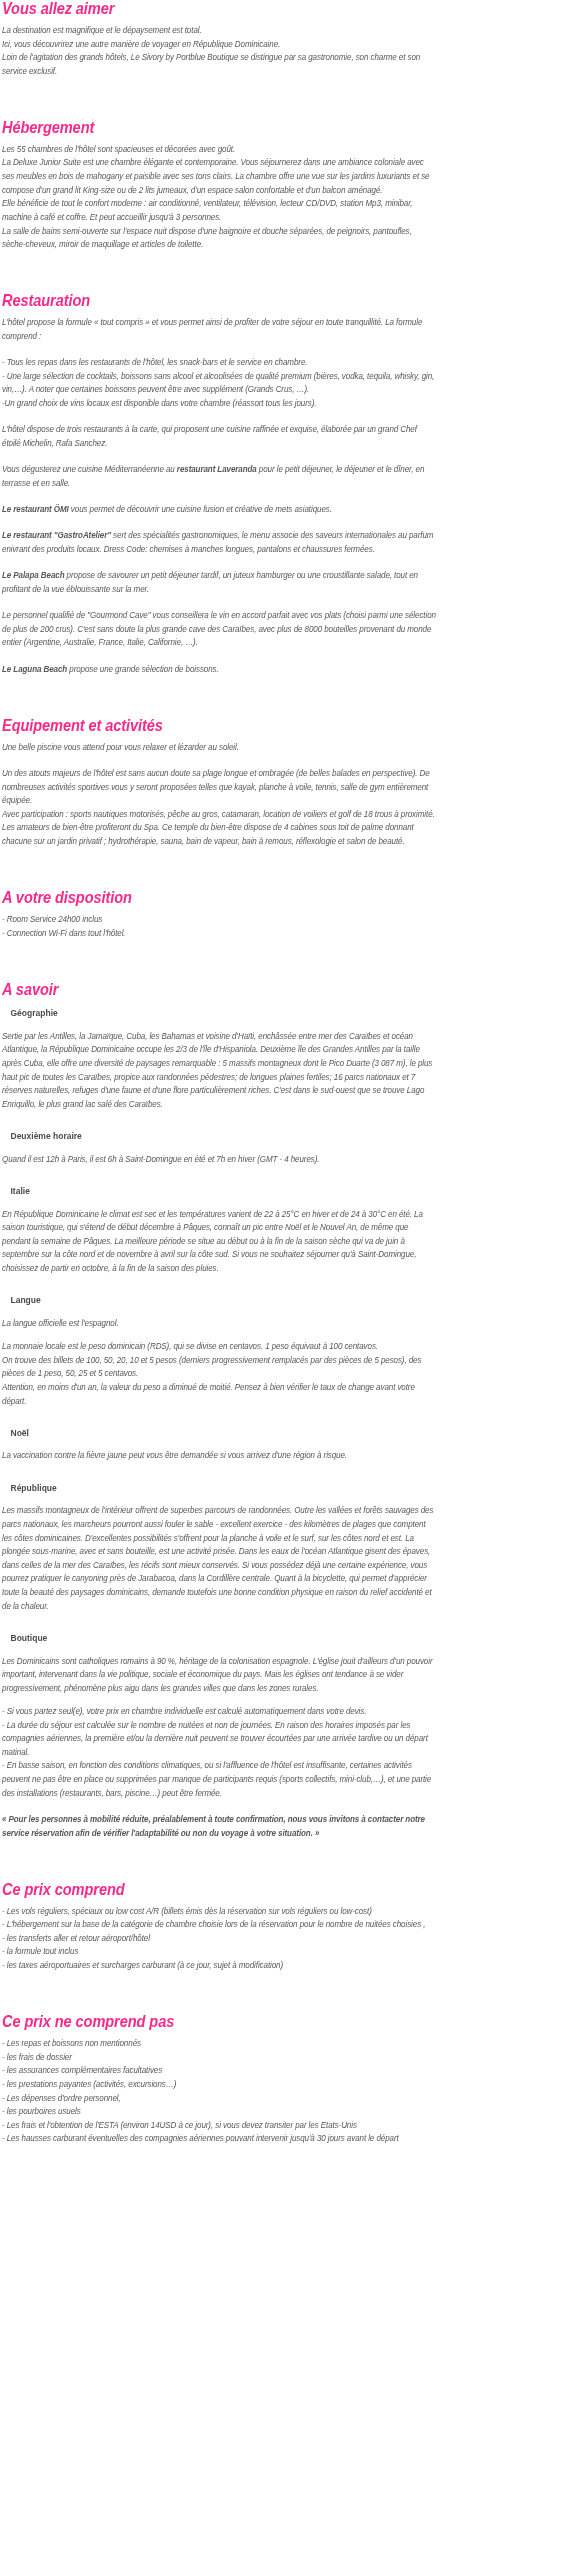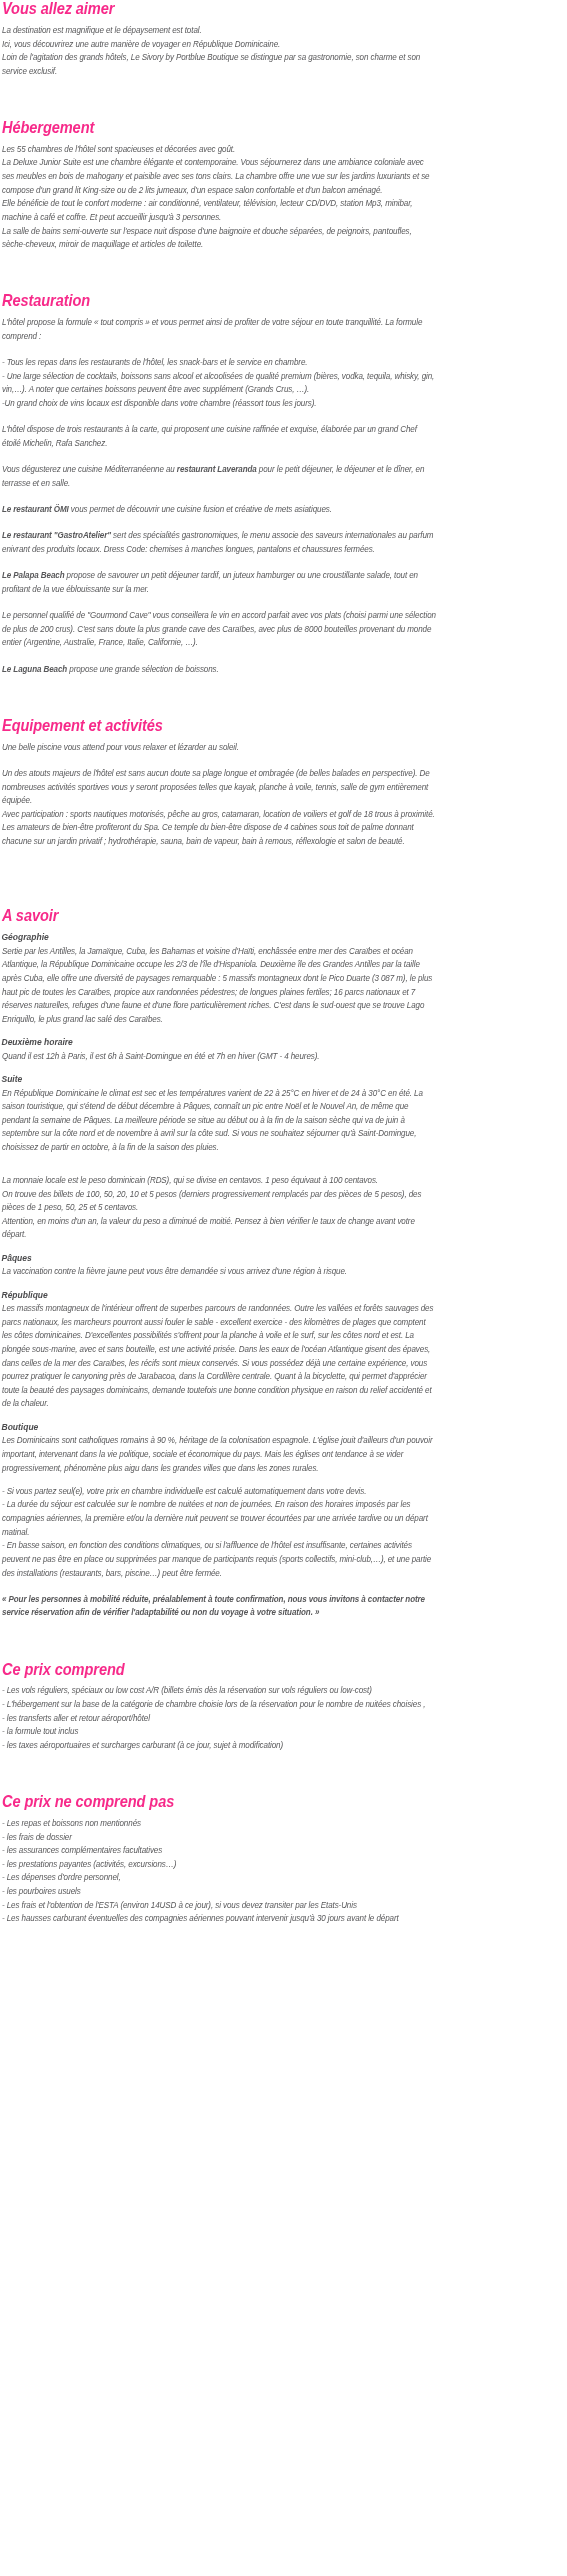--- a/index.html
+++ b/index.html
@@ -52,23 +52,22 @@
   .line {
     display: block;
   }
   b, strong {
     font-weight: bold;
     font-style: italic;
   }
   .sub-head {
     font-size: 8.5px;
     font-weight: bold;
-    font-style: italic;
     color: #4b4b4d;
-    margin: 0;
+    margin: 9px;
     line-height: 1.6;
   }
   .bold-para {
     font-weight: bold;
   }
   .spacer-sm { height: 9.7px; }
   .spacer-md { height: 18px; }
   .list-lines .line { display: block; }
 </style>
 </head>
@@ -150,57 +149,68 @@
     </div>
     <div class="body-text para-gap">
       <span class="line">Un des atouts majeurs de l'hôtel est sans aucun doute sa plage longue et ombragée (de belles balades en perspective). De nombreuses activités sportives vous y seront proposées telles que kayak, planche à voile, tennis, salle de gym entièrement équipée.</span>
       <span class="line">Avec participation : sports nautiques motorisés, pêche au gros, catamaran, location de voiliers et golf de 18 trous à proximité.</span>
       <span class="line">Les amateurs de bien-être profiteront du Spa. Ce temple du bien-être dispose de 4 cabines sous toit de palme donnant chacune sur un jardin privatif ; hydrothérapie, sauna, bain de vapeur, bain à remous, réflexologie et salon de beauté.</span>
     </div>
   </div>
 
   <div class="spacer-md"></div>
 
+  <div class="section">
+    <h2 class="section-title">A votre disposition</h2>
+    <div class="body-text list-lines">
+      <span class="line">- Room Service 24h00 inclus</span>
+      <span class="line">- Connection Wi-Fi dans tout l'hôtel.</span>
+    </div>
+  </div>
 
   <div class="spacer-md"></div>
 
   <div class="section">
     <h2 class="section-title">A savoir</h2>
 
     <div>
       <div class="sub-head">Géographie</div>
       <div class="body-text">Sertie par les Antilles, la Jamaïque, Cuba, les Bahamas et voisine d'Haïti, enchâssée entre mer des Caraïbes et océan Atlantique, la République Dominicaine occupe les 2/3 de l'île d'Hispaniola. Deuxième île des Grandes Antilles par la taille après Cuba, elle offre une diversité de paysages remarquable : 5 massifs montagneux dont le Pico Duarte (3 087 m), le plus haut pic de toutes les Caraïbes, propice aux randonnées pédestres; de longues plaines fertiles; 16 parcs nationaux et 7 réserves naturelles, refuges d'une faune et d'une flore particulièrement riches. C'est dans le sud-ouest que se trouve Lago Enriquillo, le plus grand lac salé des Caraïbes.</div>
     </div>
     <div class="spacer-sm"></div>
 
     <div>
       <div class="sub-head">Deuxième horaire</div>
       <div class="body-text">Quand il est 12h à Paris, il est 6h à Saint-Domingue en été et 7h en hiver (GMT - 4 heures).</div>
     </div>
     <div class="spacer-sm"></div>
 
     <div>
-      <div class="sub-head">Suite</div>
+      <div class="sub-head">Italie</div>
       <div class="body-text">En République Dominicaine le climat est sec et les températures varient de 22 à 25°C en hiver et de 24 à 30°C en été. La saison touristique, qui s'étend de début décembre à Pâques, connaît un pic entre Noël et le Nouvel An, de même que pendant la semaine de Pâques. La meilleure période se situe au début ou à la fin de la saison sèche qui va de juin à septembre sur la côte nord et de novembre à avril sur la côte sud. Si vous ne souhaitez séjourner qu'à Saint-Domingue, choisissez de partir en octobre, à la fin de la saison des pluies.</div>
     </div>
     <div class="spacer-sm"></div>
 
+    <div>
+      <div class="sub-head">Langue</div>
+      <div class="body-text">La langue officielle est l'espagnol.</div>
+    </div>
     <div class="spacer-sm"></div>
 
     <div>
       <div class="body-text">
         <span class="line">La monnaie locale est le peso dominicain (RDS), qui se divise en centavos. 1 peso équivaut à 100 centavos.</span>
         <span class="line">On trouve des billets de 100, 50, 20, 10 et 5 pesos (derniers progressivement remplacés par des pièces de 5 pesos), des pièces de 1 peso, 50, 25 et 5 centavos.</span>
         <span class="line">Attention, en moins d'un an, la valeur du peso a diminué de moitié. Pensez à bien vérifier le taux de change avant votre départ.</span>
       </div>
     </div>
     <div class="spacer-sm"></div>
 
     <div>
-      <div class="sub-head">Pâques</div>
+      <div class="sub-head">Noël</div>
       <div class="body-text">La vaccination contre la fièvre jaune peut vous être demandée si vous arrivez d'une région à risque.</div>
     </div>
     <div class="spacer-sm"></div>
 
     <div>
       <div class="sub-head">République</div>
       <div class="body-text">Les massifs montagneux de l'intérieur offrent de superbes parcours de randonnées. Outre les vallées et forêts sauvages des parcs nationaux, les marcheurs pourront aussi fouler le sable - excellent exercice - des kilomètres de plages que comptent les côtes dominicaines. D'excellentes possibilités s'offrent pour la planche à voile et le surf, sur les côtes nord et est. La plongée sous-marine, avec et sans bouteille, est une activité prisée. Dans les eaux de l'océan Atlantique gisent des épaves, dans celles de la mer des Caraïbes, les récifs sont mieux conservés. Si vous possédez déjà une certaine expérience, vous pourrez pratiquer le canyoning près de Jarabacoa, dans la Cordillère centrale. Quant à la bicyclette, qui permet d'apprécier toute la beauté des paysages dominicains, demande toutefois une bonne condition physique en raison du relief accidenté et de la chaleur.</div>
     </div>
     <div class="spacer-sm"></div>
 

